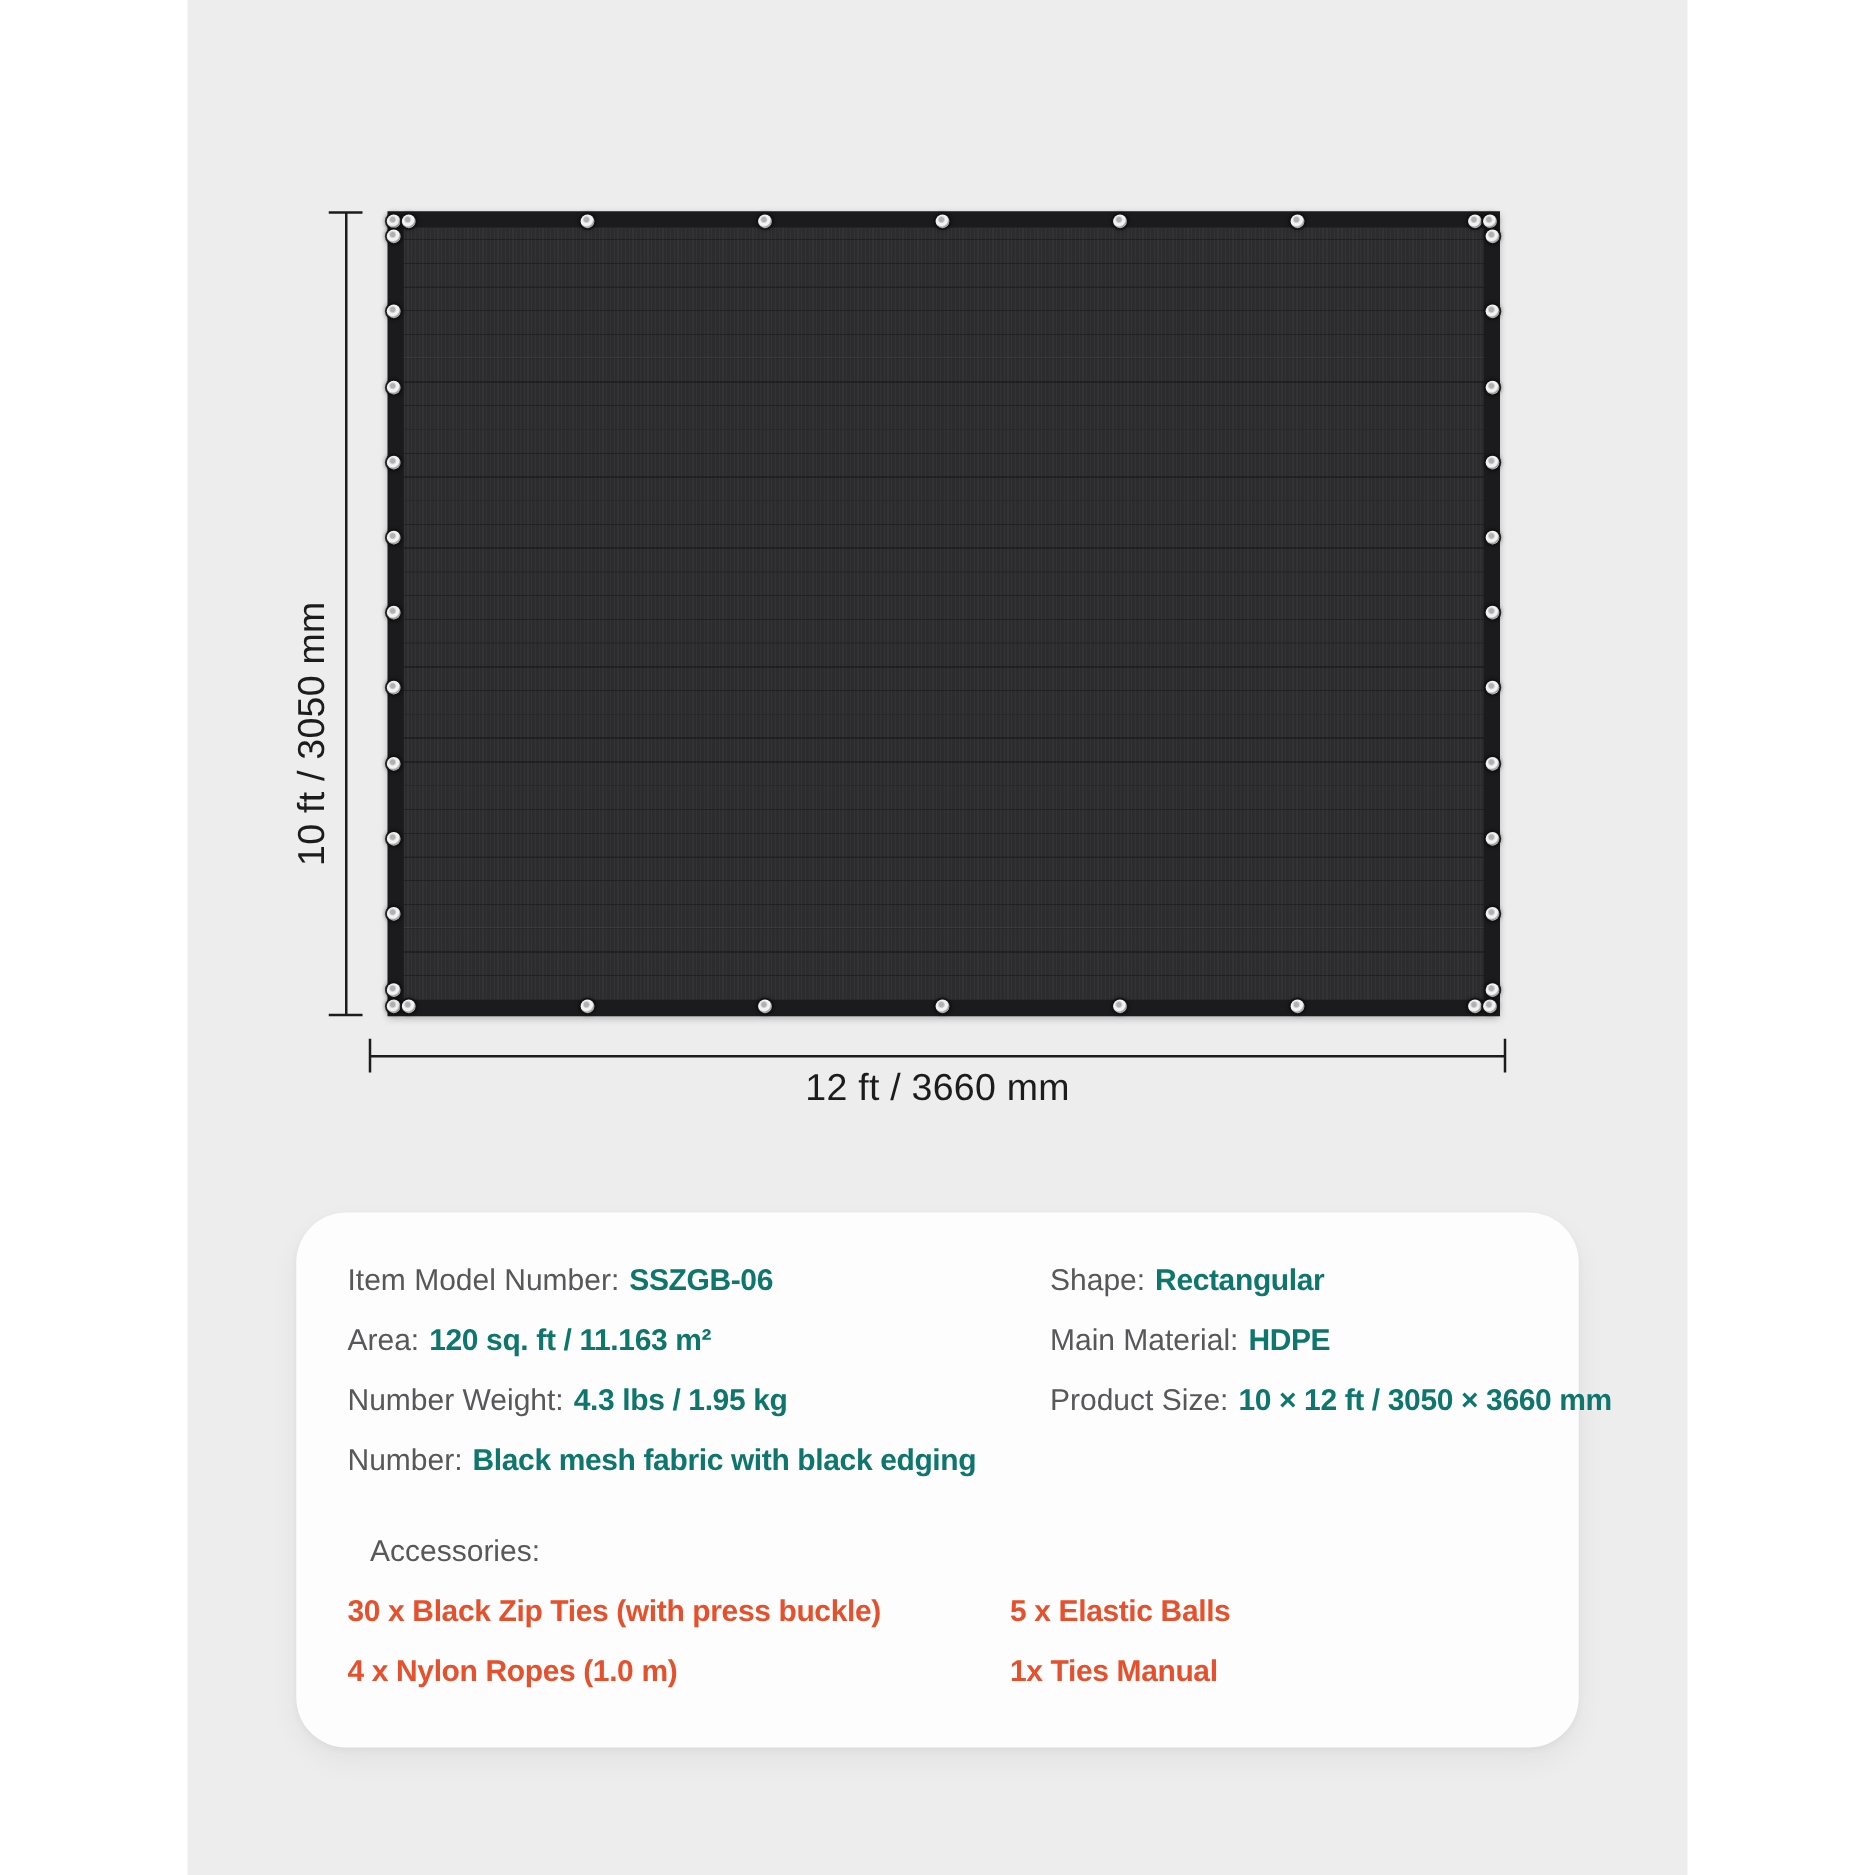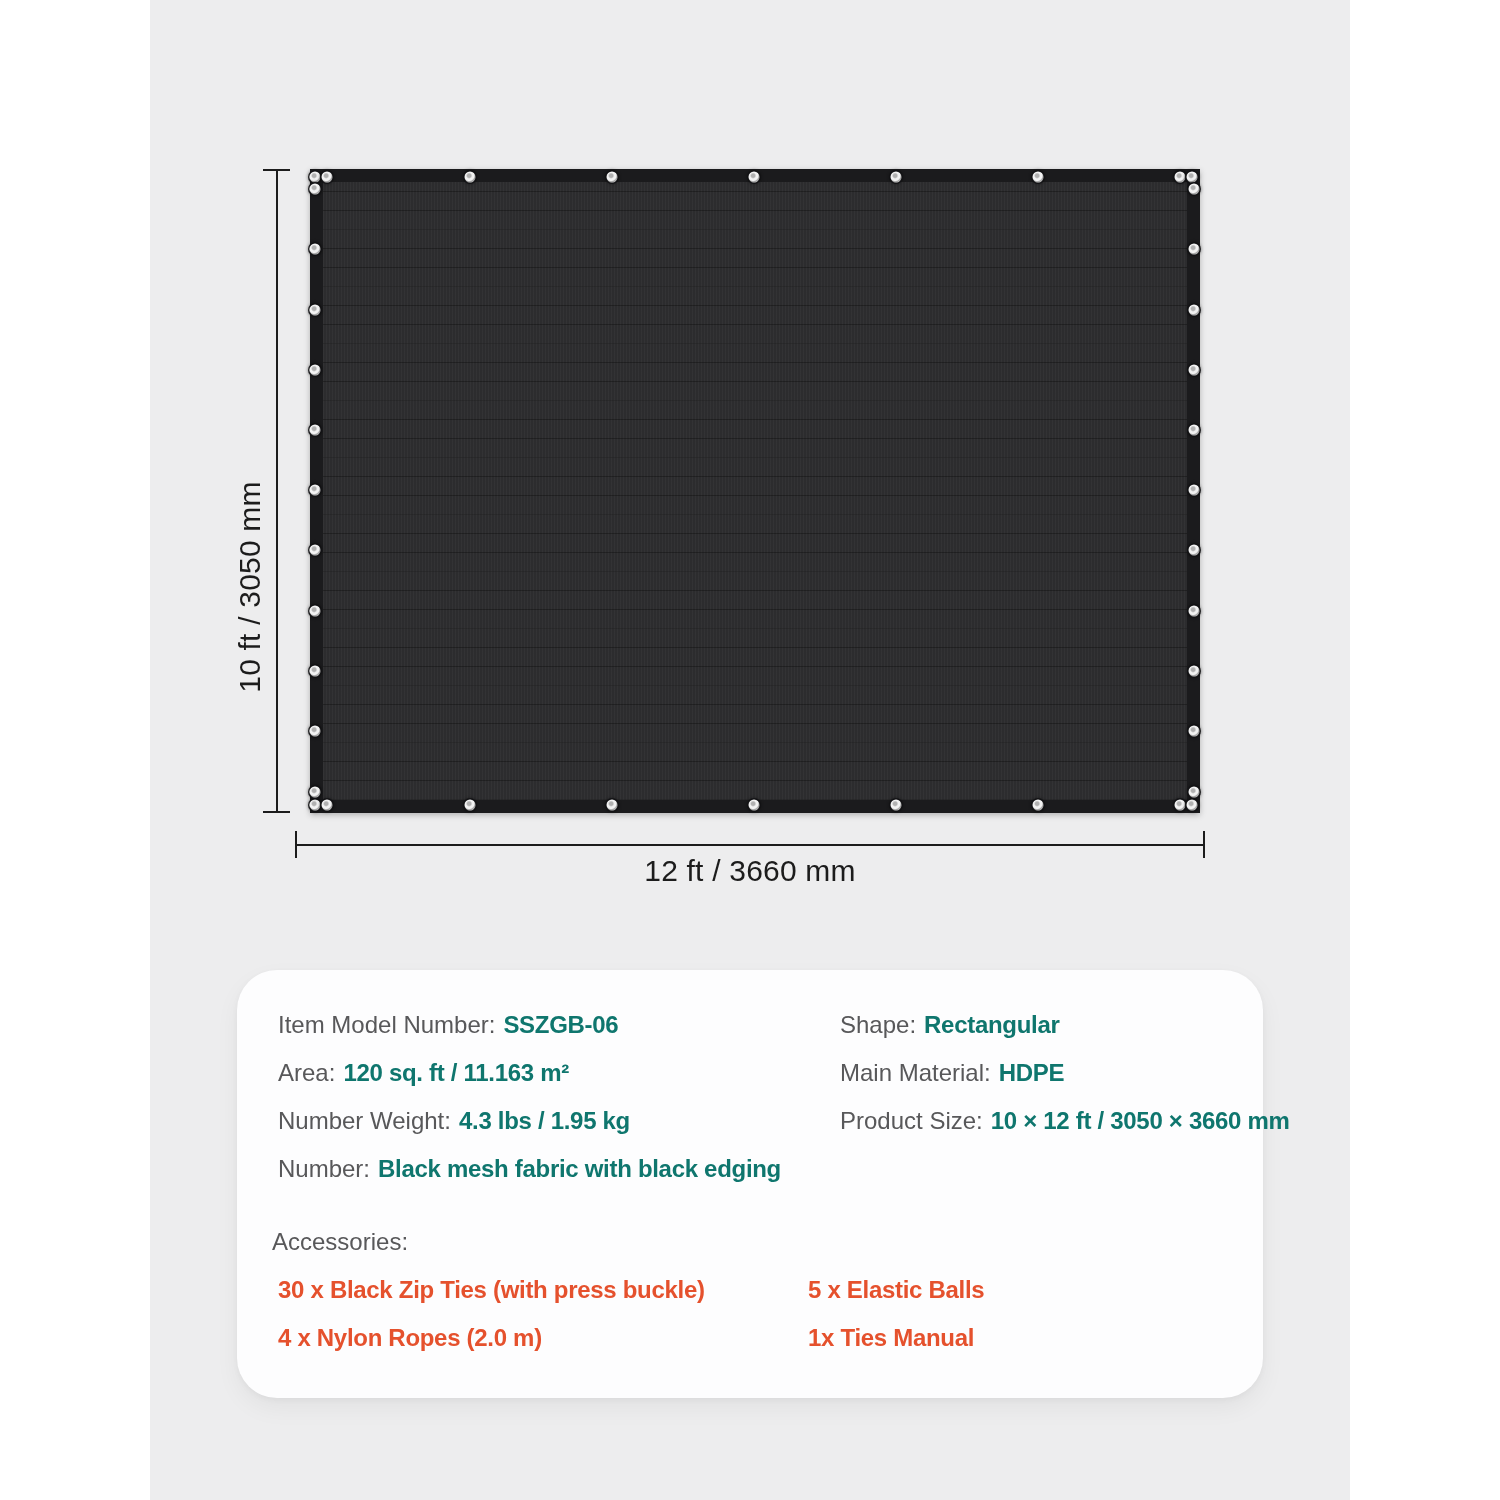--- a/index.html
+++ b/index.html
@@ -56,21 +56,21 @@
     position:absolute;left:87px;top:970px;width:1026px;height:428px;
     background:#fdfdfe;border-radius:40px;
     box-shadow:0 10px 24px rgba(0,0,0,.05), 0 2px 6px rgba(0,0,0,.04);
   }
   .spec-col{position:absolute;top:31px;}
   .spec-col-left{left:41px;}
   .spec-col-right{left:571px;margin-left:32px;}
   .spec-row{height:48px;display:flex;align-items:center;white-space:nowrap;}
   .spec-label{color:#58585a;font-size:24px;margin-right:8px;}
   .spec-value{color:#0f766e;font-size:24px;font-weight:700;letter-spacing:-.3px;}
-  .acc-label-block{position:absolute;left:35px;top:248px;height:48px;display:flex;align-items:center;}
+  .acc-label-block{position:absolute;left:59px;top:248px;height:48px;display:flex;align-items:center;}
   .acc-col{position:absolute;top:296px;}
   .acc-col-left{left:41px;}
   .acc-col-right{left:571px;}
   .acc-row{height:48px;display:flex;align-items:center;white-space:nowrap;
     color:#e5512d;font-size:24px;font-weight:700;letter-spacing:-.3px;}
 </style>
 </head>
 <body>
 
 <div class="canvas">
@@ -165,21 +165,21 @@
           <span class="spec-value">10 × 12 ft / 3050 × 3660 mm</span>
         </div>
       </div>
 
       <div class="acc-label-block">
         <span class="spec-label">Accessories:</span>
       </div>
 
       <div class="acc-col acc-col-left">
         <div class="acc-row">30 x Black Zip Ties (with press buckle)</div>
-        <div class="acc-row">4 x Nylon Ropes (2.0 m)</div>
+        <div class="acc-row">4 x Nylon Ropes (1.0 m)</div>
       </div>
 
       <div class="acc-col acc-col-right">
         <div class="acc-row">5 x Elastic Balls</div>
         <div class="acc-row">1x Ties Manual</div>
       </div>
 
     </div>
   </div>
 </div>

